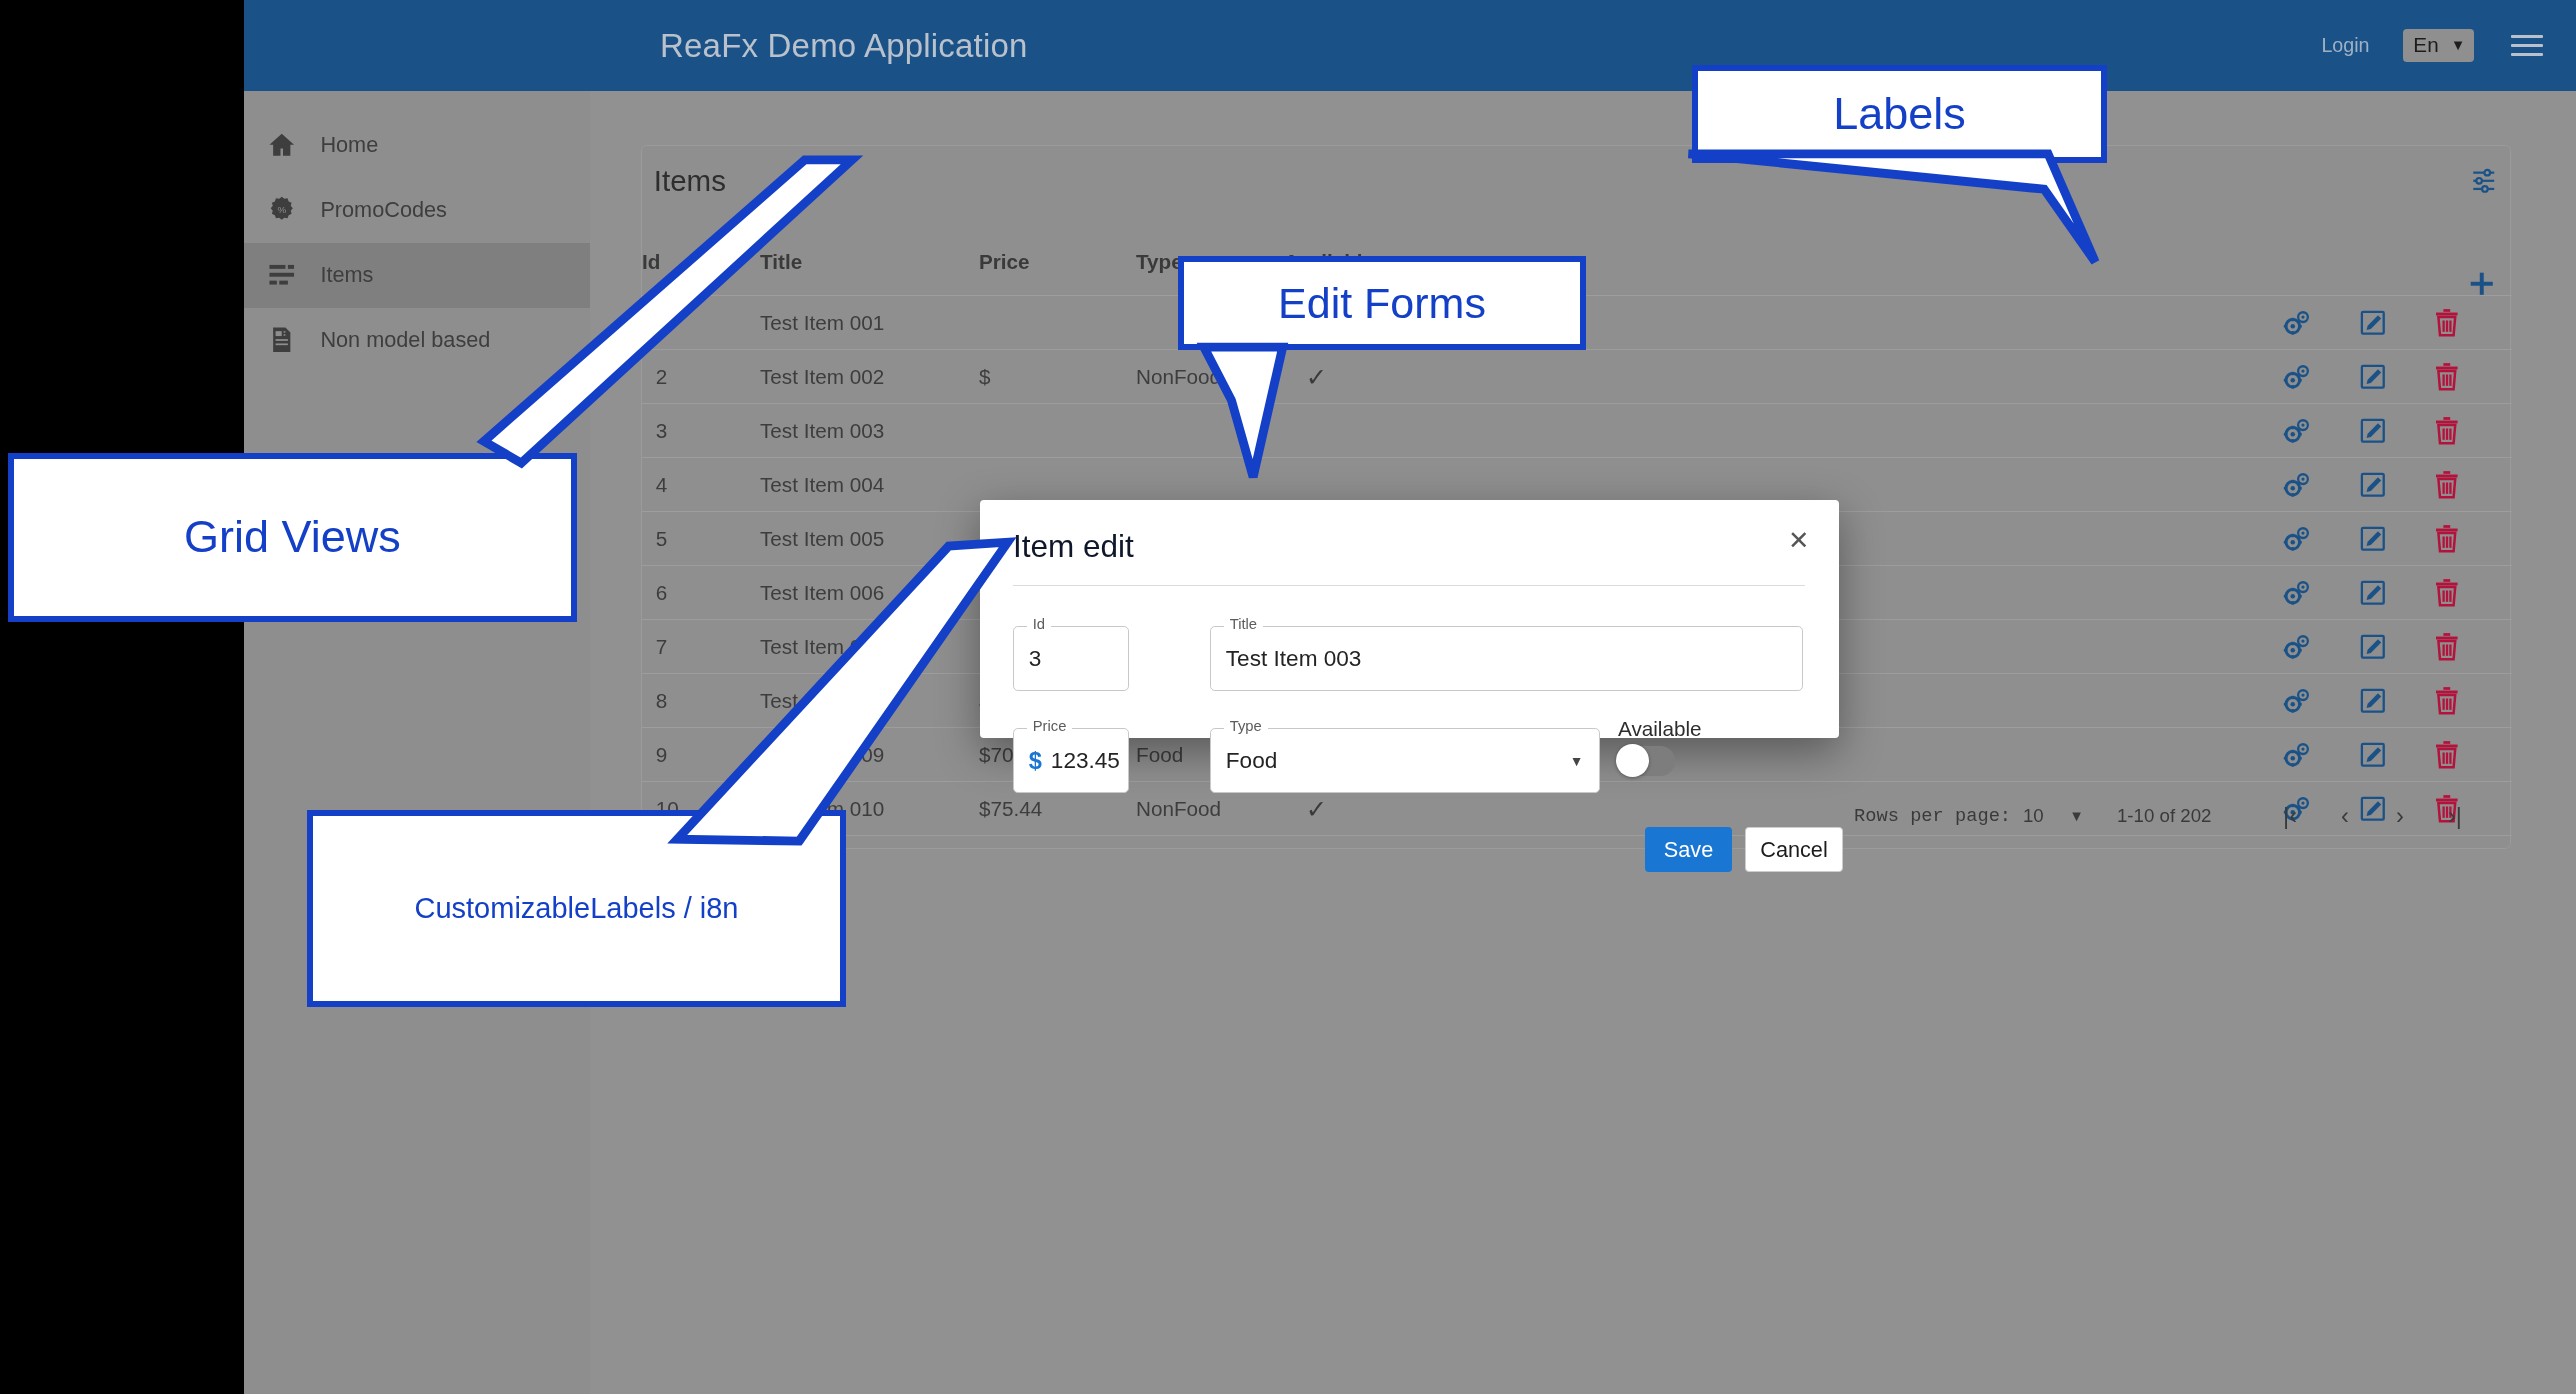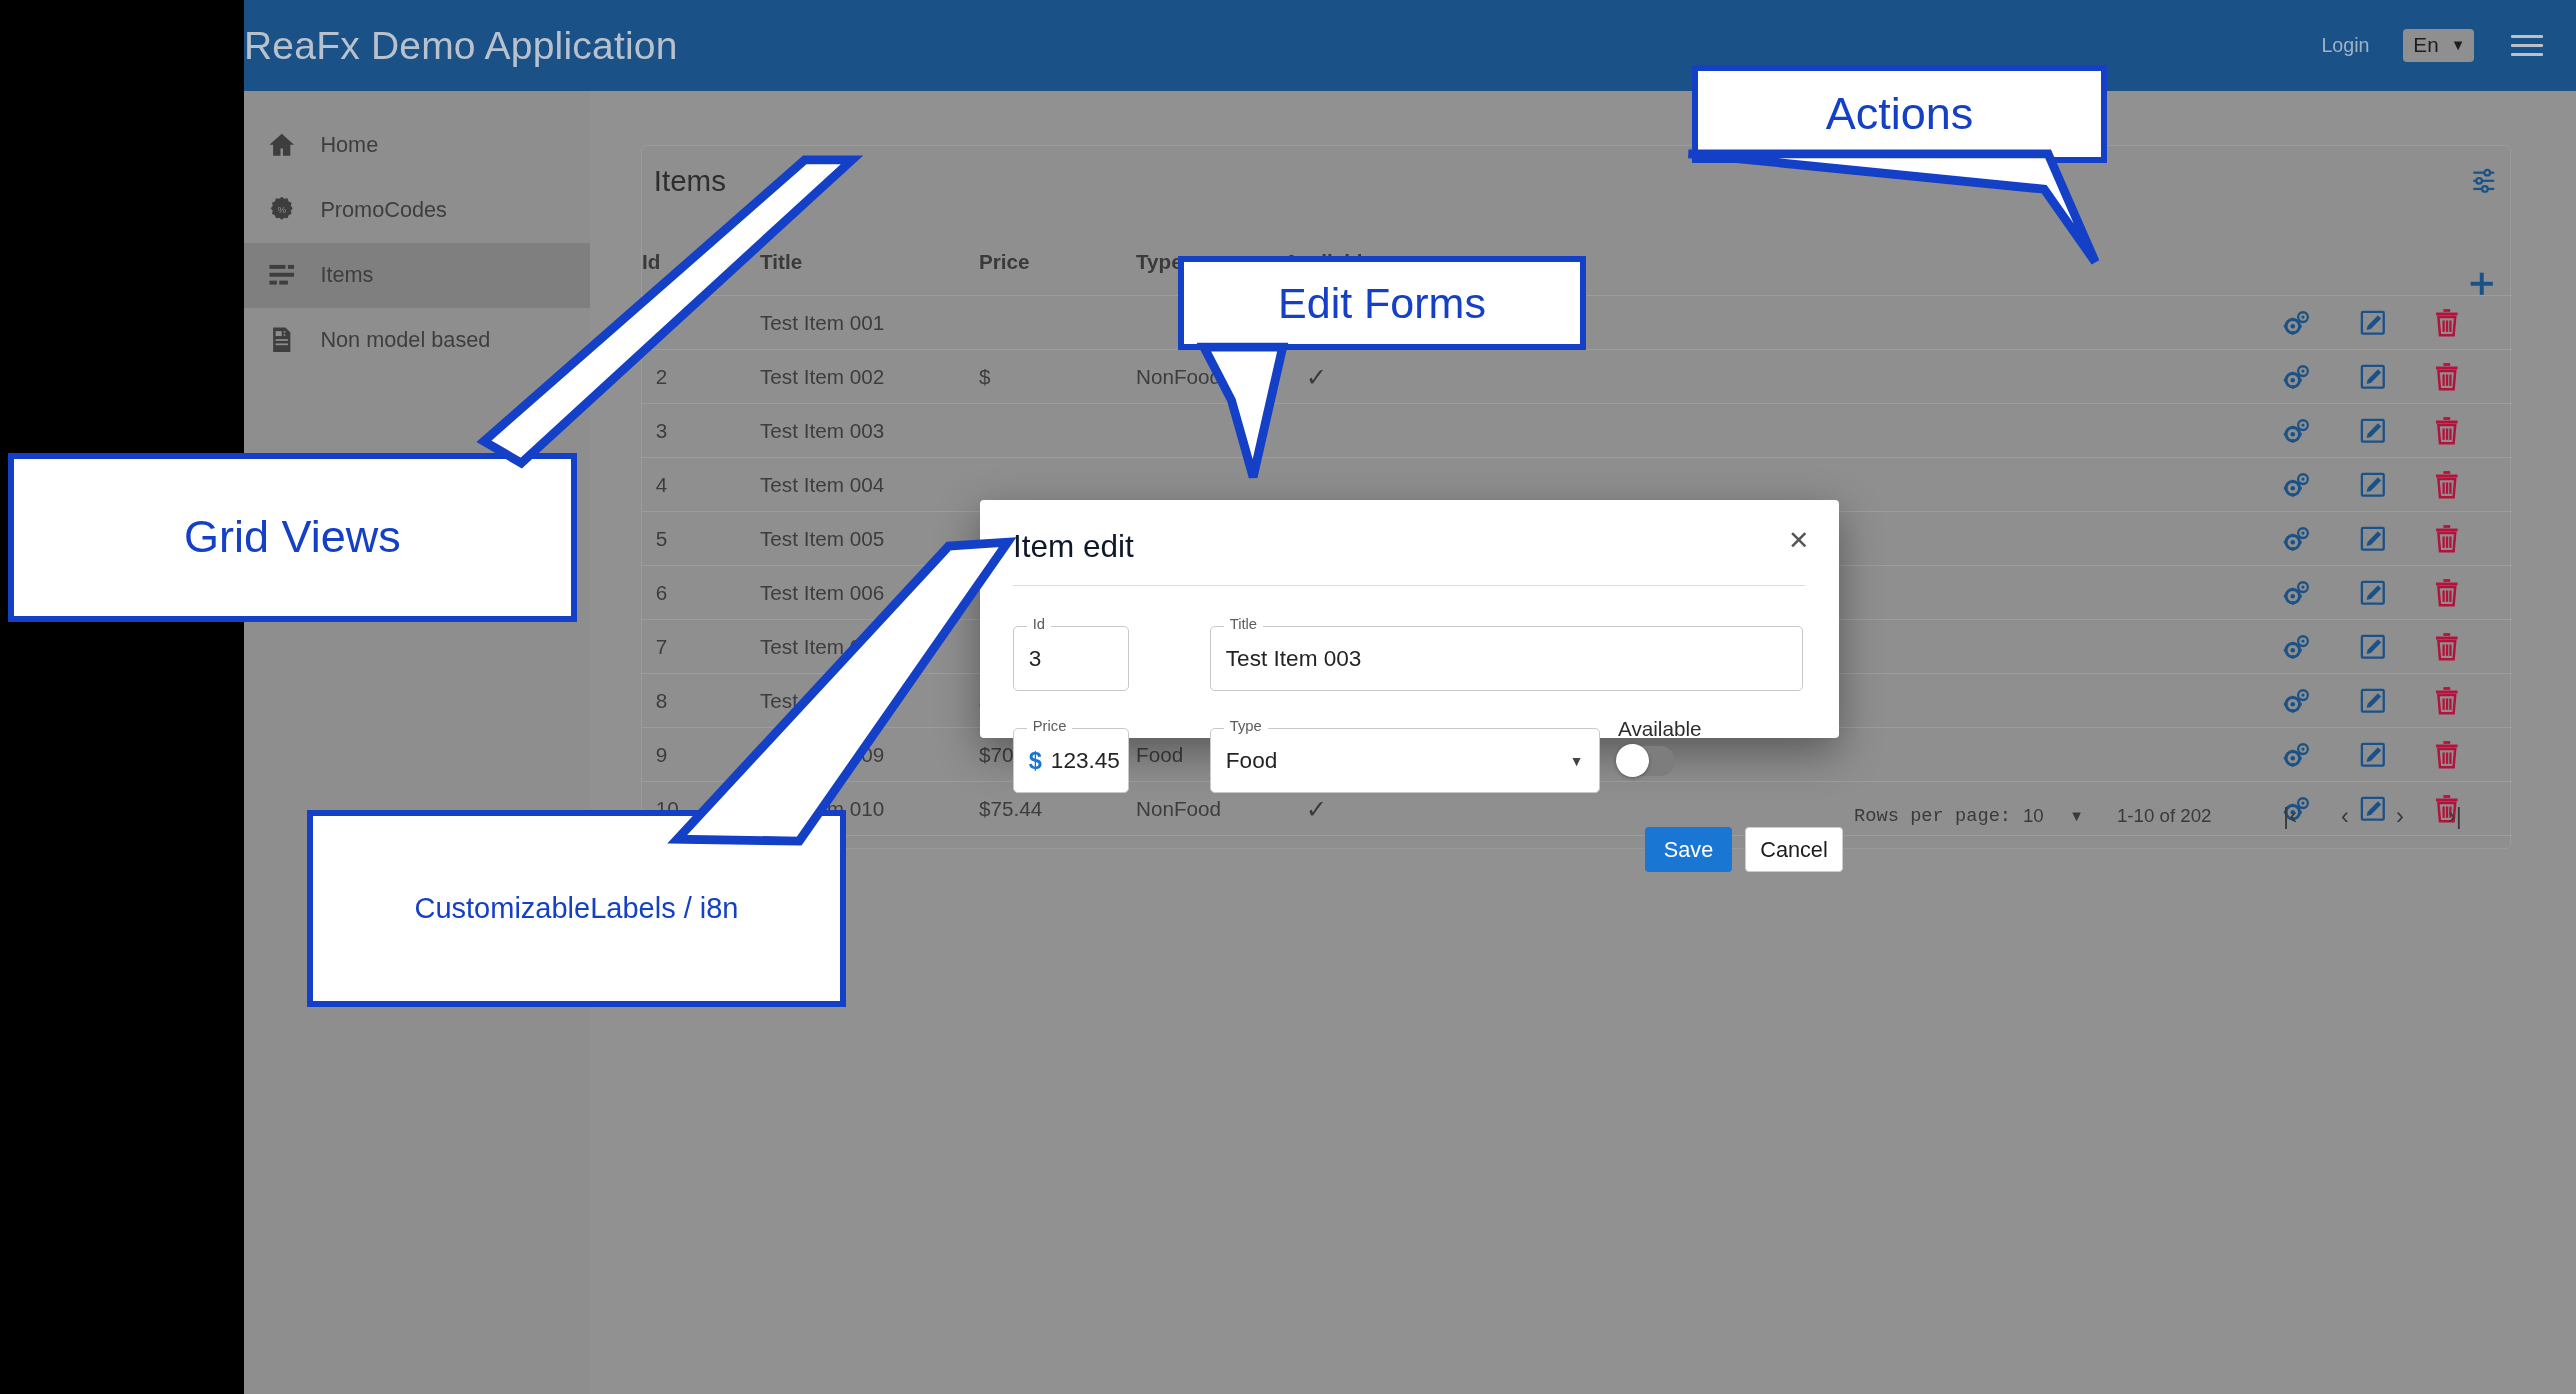--- a/index.html
+++ b/index.html
@@ -19,22 +19,23 @@
     overflow: hidden;
   }
 
   
   .topbar {
     position: absolute; left: 0; top: 0; width: 2332px; height: 91px;
     background: #1a5288;
     display: flex; align-items: center;
   }
   .topbar-title {
+    margin-left: 416px;
     color: #b9c2cc;
-    font-size: 39px;
+    font-size: 33px;
     letter-spacing: 0.2px;
     white-space: nowrap;
   }
   .topbar-right {
     margin-left: auto; margin-right: 29.5px;
     display: flex; align-items: center; gap: 33px;
   }
   .login-link { color: #9fb1c4; font-size: 19.7px; cursor:pointer; }
   .lang-select {
     background: #8f8f8f; color: #1d1d1d;
@@ -749,21 +750,21 @@
     </div>
 
     <div class="btn btn-save">Save</div>
     <div class="btn btn-cancel">Cancel</div>
   </div>
 
   <div class="callout co-actions">
     <svg width="512" height="226" style="left:-7.9px; top:79px;" viewBox="0 0 520 230">
       <polygon points="4,10 370,10 418,120 366,46" fill="#ffffff" stroke="#1440c8" stroke-width="9" stroke-linejoin="miter"></polygon>
     </svg>
-    <div class="callout-box">Actions</div>
+    <div class="callout-box">Labels</div>
   </div>
 
   <div class="callout co-edit">
     <svg width="256" height="217" style="left:19.7px; top:85px;" viewBox="0 0 260 220">
       <polygon points="6,6 86,6 56,138 34,60" fill="#ffffff" stroke="#1440c8" stroke-width="9" stroke-linejoin="miter"></polygon>
     </svg>
     <div class="callout-box">Edit Forms</div>
   </div>
 
   <div class="callout co-grid">

